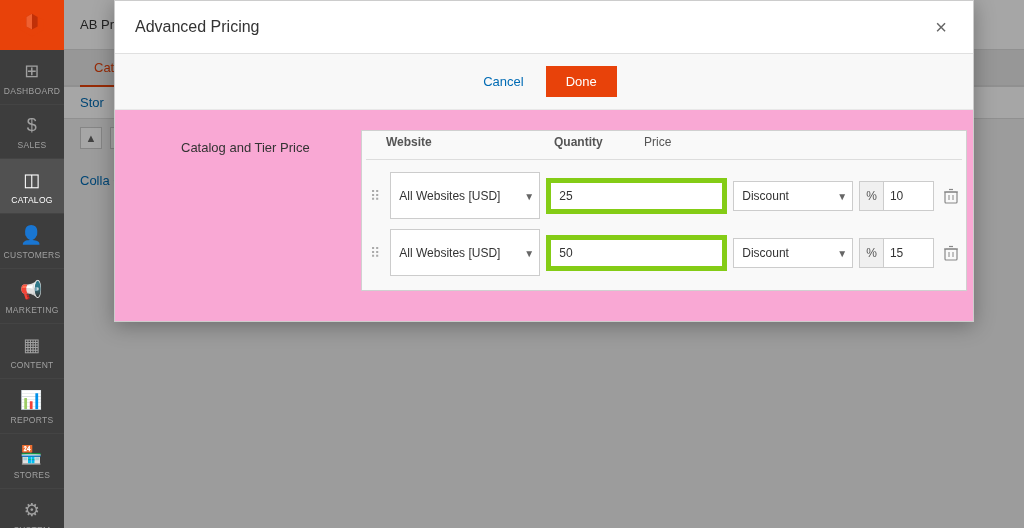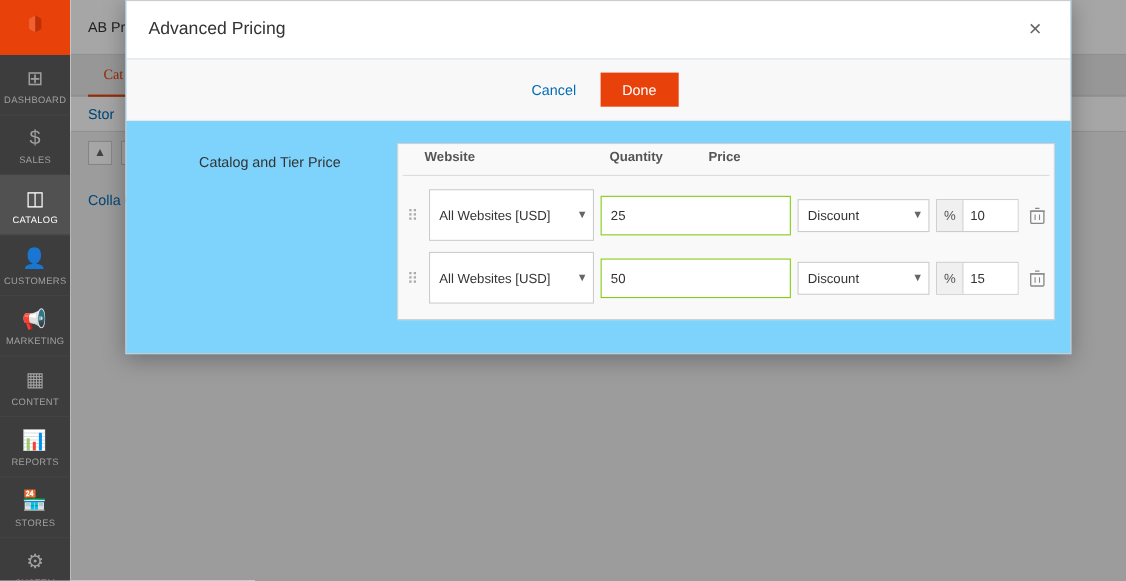--- a/index.html
+++ b/index.html
@@ -81,21 +81,21 @@
       position: absolute;
       top: 0; left: 0; right: 0; bottom: 0;
       background: rgba(0,0,0,0.35);
       display: flex;
       align-items: flex-start;
       justify-content: center;
       padding-top: 0;
       z-index: 100;
     }
     .modal {
-      background: #7dd3fc;
+      background: #f9a8d4;
       width: 860px;
       max-height: 528px;
       border: 1px solid #ccc;
       box-shadow: 0 4px 20px rgba(0,0,0,0.3);
       display: flex;
       flex-direction: column;
       margin-top: 0;
       position: relative;
       top: 0;
     }
@@ -176,21 +176,21 @@
     .pricing-table-header {
       display: flex;
       gap: 0;
       padding-bottom: 10px;
       border-bottom: 1px solid #ddd;
       margin-bottom: 12px;
     }
     .col-drag { width: 20px; }
     .col-website { flex: 0 0 160px; font-weight: 600; color: #555; font-size: 12px; }
     .col-quantity { flex: 0 0 90px; font-weight: 600; color: #555; font-size: 12px; padding-left: 8px; }
-    .col-price { flex: 0 0 140px; font-weight: 700; color: #555; font-size: 12px; padding-left: 8px; }
+    .col-price { flex: 0 0 140px; font-weight: 400; color: #555; font-size: 12px; padding-left: 8px; }
 
     .pricing-row {
       display: flex;
       align-items: center;
       gap: 6px;
       margin-bottom: 10px;
     }
     .drag-handle {
       color: #aaa;
       font-size: 14px;
@@ -219,21 +219,21 @@
       right: 6px;
       top: 50%;
       transform: translateY(-50%);
       font-size: 10px;
       color: #666;
       pointer-events: none;
     }
     .qty-input {
       flex: 0 0 80px;
       padding: 6px 8px;
-      border: 1px solid #84cc16;
+      border: 5px solid #84cc16;
       font-size: 12px;
       height: 36px;
       color: #333;
     }
     .discount-wrap {
       position: relative;
       flex: 0 0 120px;
     }
     .discount-wrap select {
       width: 100%;
@@ -301,21 +301,20 @@
       background: #e8e8e8;
       border-bottom: 2px solid #ddd;
       padding: 0 16px;
     }
     .bg-tab {
       padding: 10px 14px;
       font-size: 13px;
       color: #777;
       border-bottom: 2px solid transparent;
       margin-bottom: -2px;
-      font-family: Liberation Serif, serif;
     }
     .bg-tab.active { color: #e8420a; border-bottom-color: #e8420a; font-weight: 500; }
 
     .nav-arrows {
       display: flex;
       gap: 8px;
       padding: 8px 16px;
     }
     .nav-arrow {
       width: 22px;

